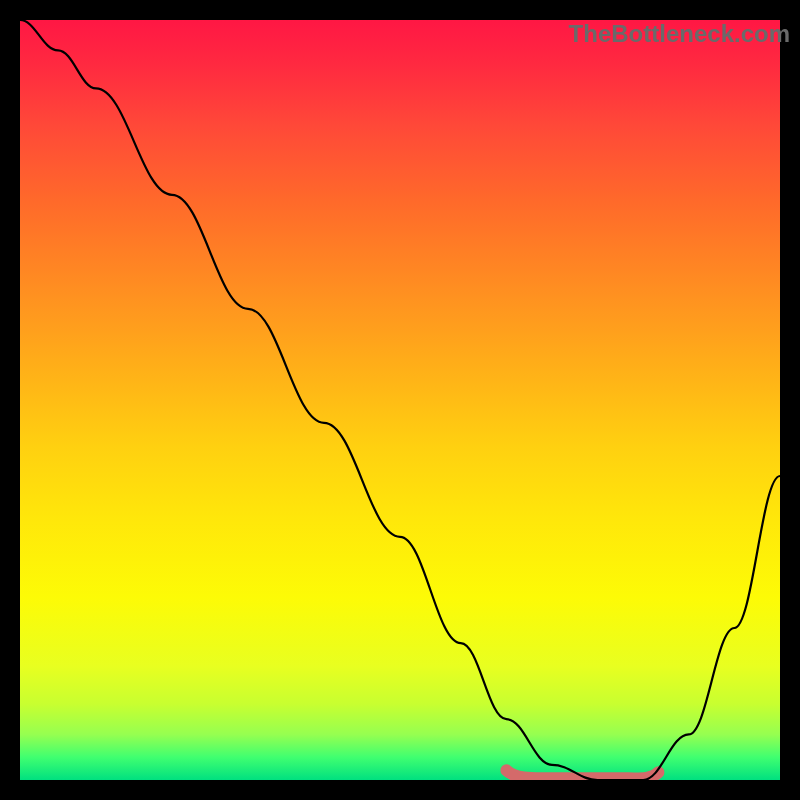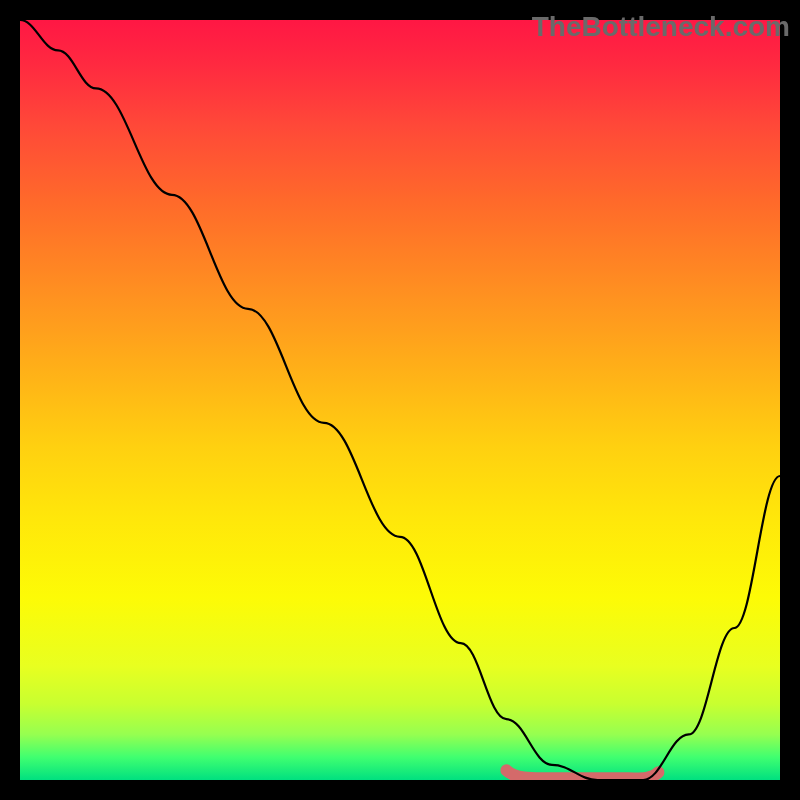--- a/index.html
+++ b/index.html
@@ -1,17 +1,17 @@
 <!DOCTYPE html>
 <html><head>
 <meta charset="utf-8">
 <style>
   * { margin: 0; padding: 0; box-sizing: border-box; }
   body { width: 800px; height: 800px; background: #000; position: relative; font-family: Arial, sans-serif; }
-  .watermark { position: absolute; top: 11px; right: 10px; color: #6a6a6a; font-size: 28px; font-weight: bold; z-index: 10; }
+  .watermark { position: absolute; top: 20px; right: 10px; color: #6a6a6a; font-size: 24px; font-weight: bold; z-index: 10; }
   .plot-area { position: absolute; left: 20px; top: 20px; width: 760px; height: 760px; }
   .gradient-bg { position: absolute; left: 0; top: 0; width: 100%; height: 100%; background: linear-gradient(to bottom,
     #ff1744 0%, #ff2a40 6%, #ff4938 14%, #ff6a2a 24%, #ff8a22 34%,
     #ffb018 46%, #ffd010 56%, #ffe80a 66%, #fdfb06 76%, #e8ff20 85%,
     #c8ff30 90%, #96ff50 94%, #40ff70 97%, #00e080 100%); }
   svg.curve { position: absolute; left: 0; top: 0; width: 100%; height: 100%; }
   .highlight { stroke: #d46a6a; stroke-width: 12; stroke-linecap: round; fill: none; }
   .line { stroke: #000; stroke-width: 2.2; fill: none; }
 </style>
 </head>

